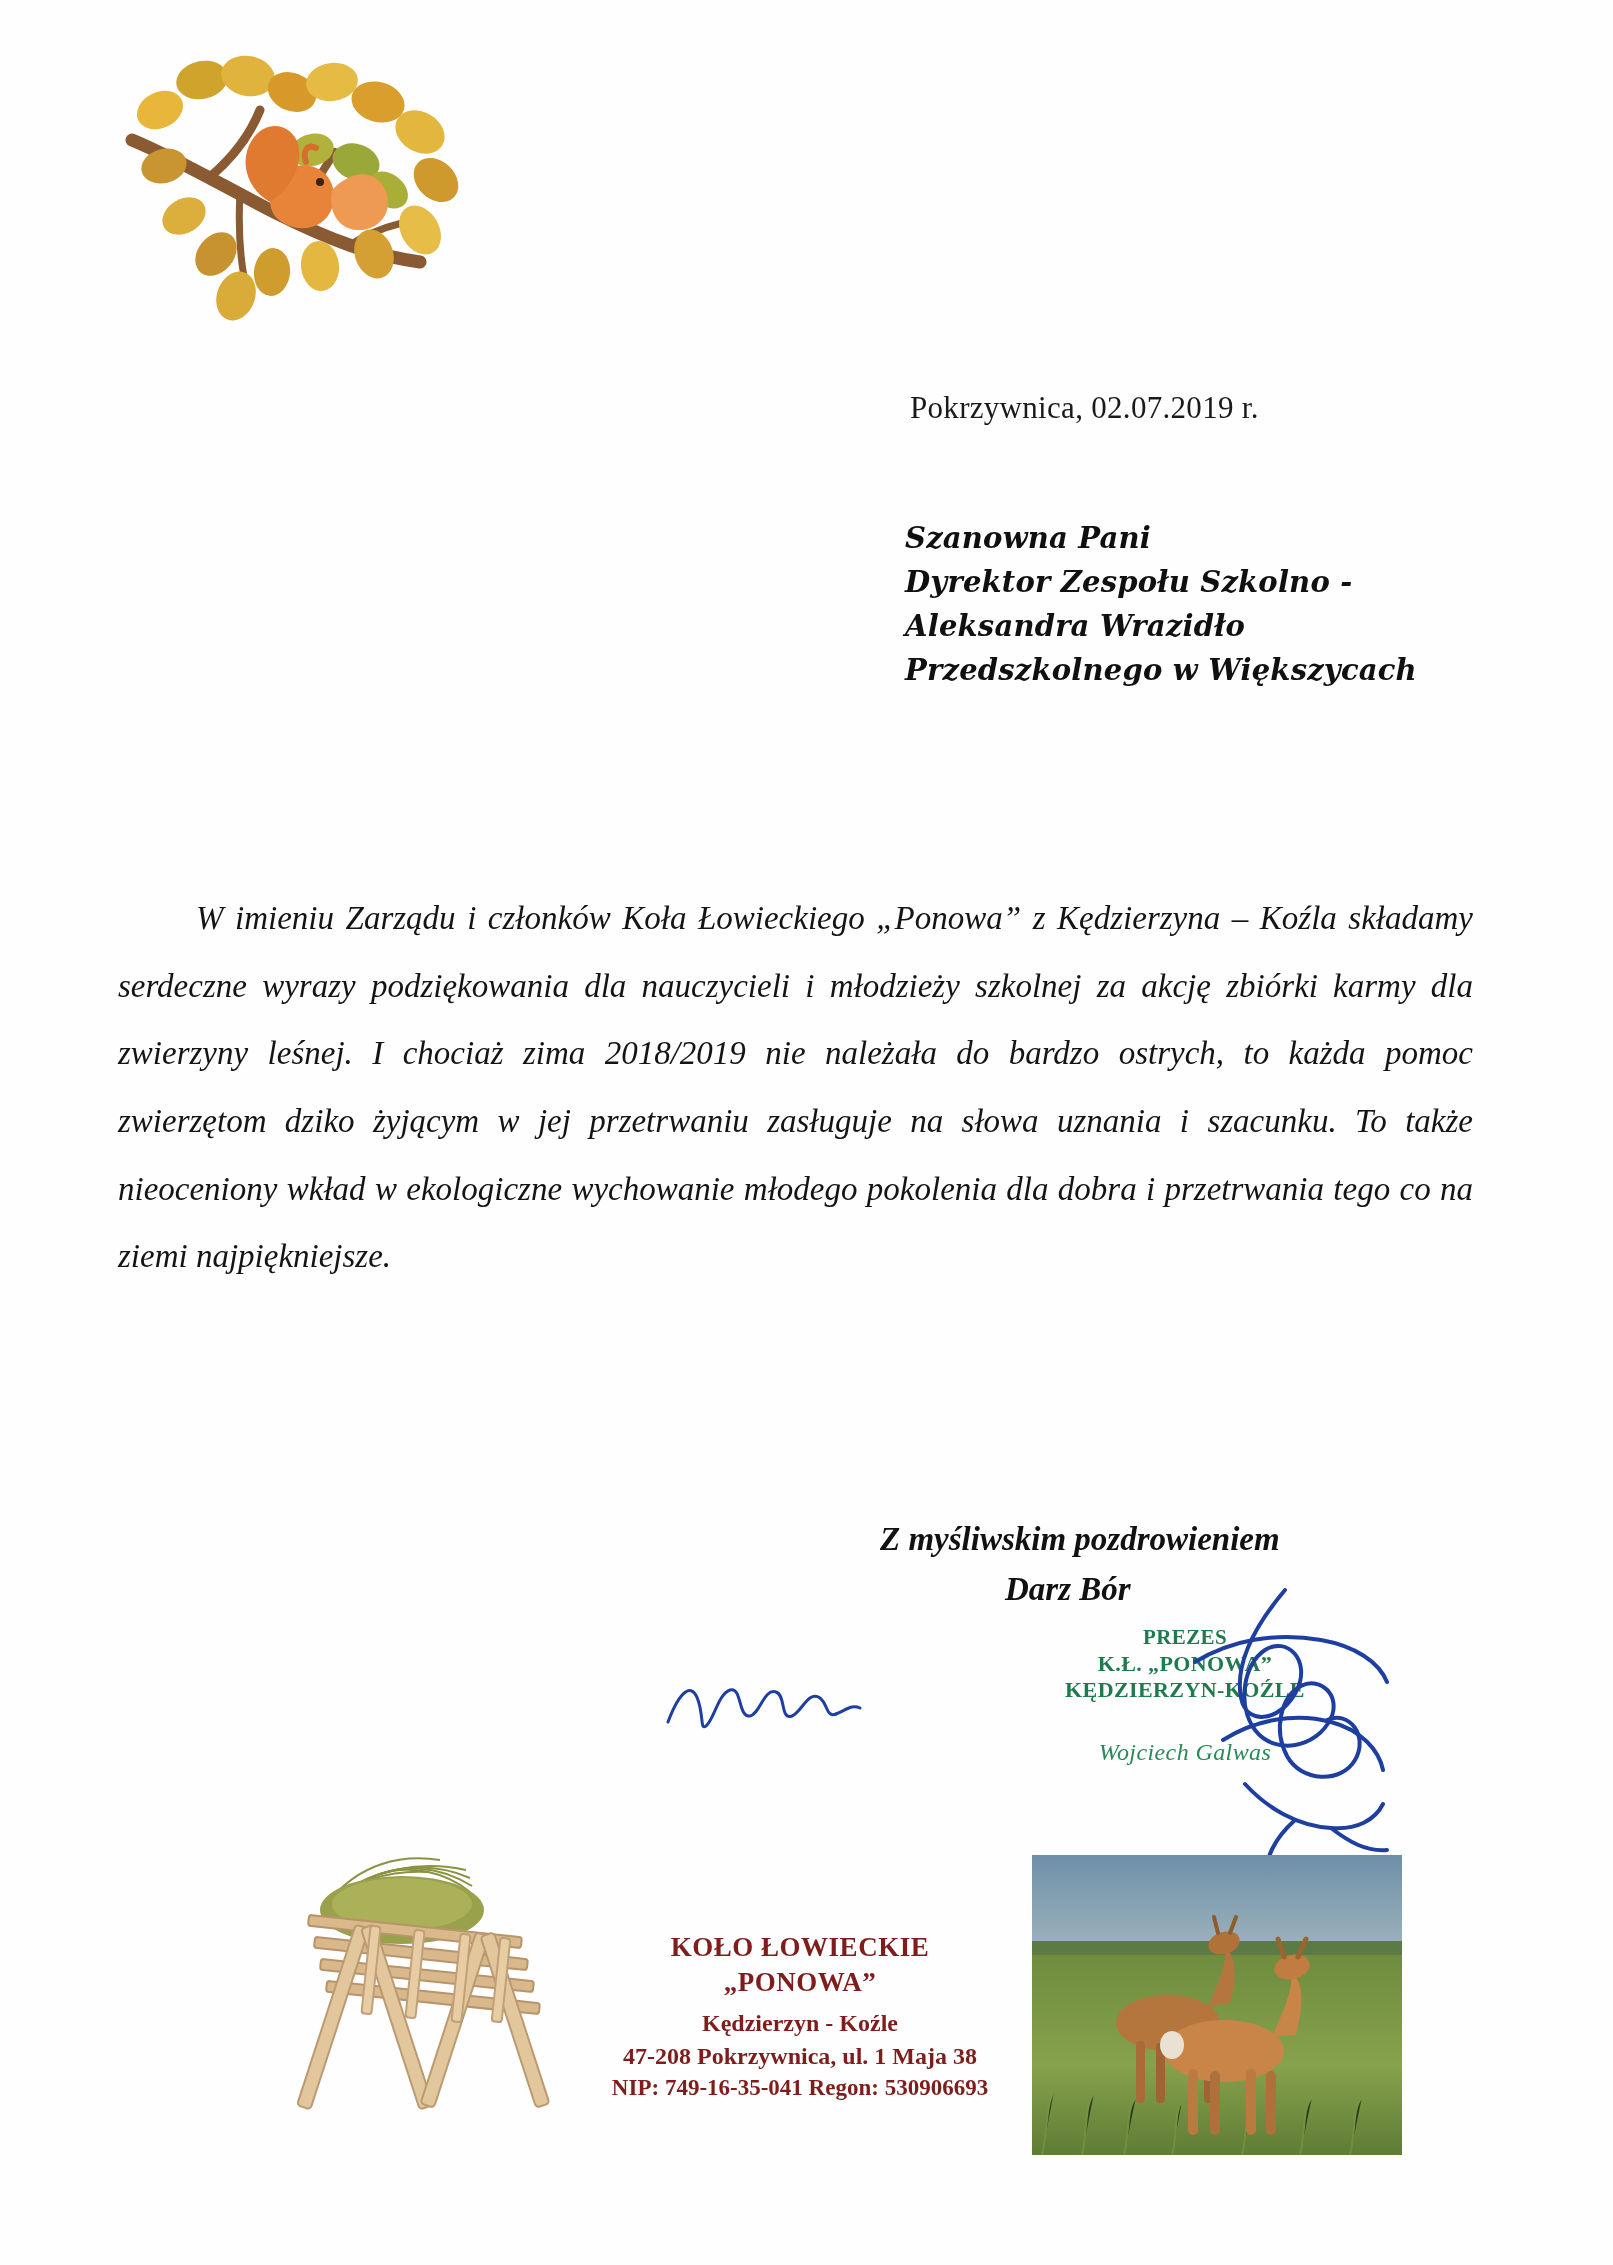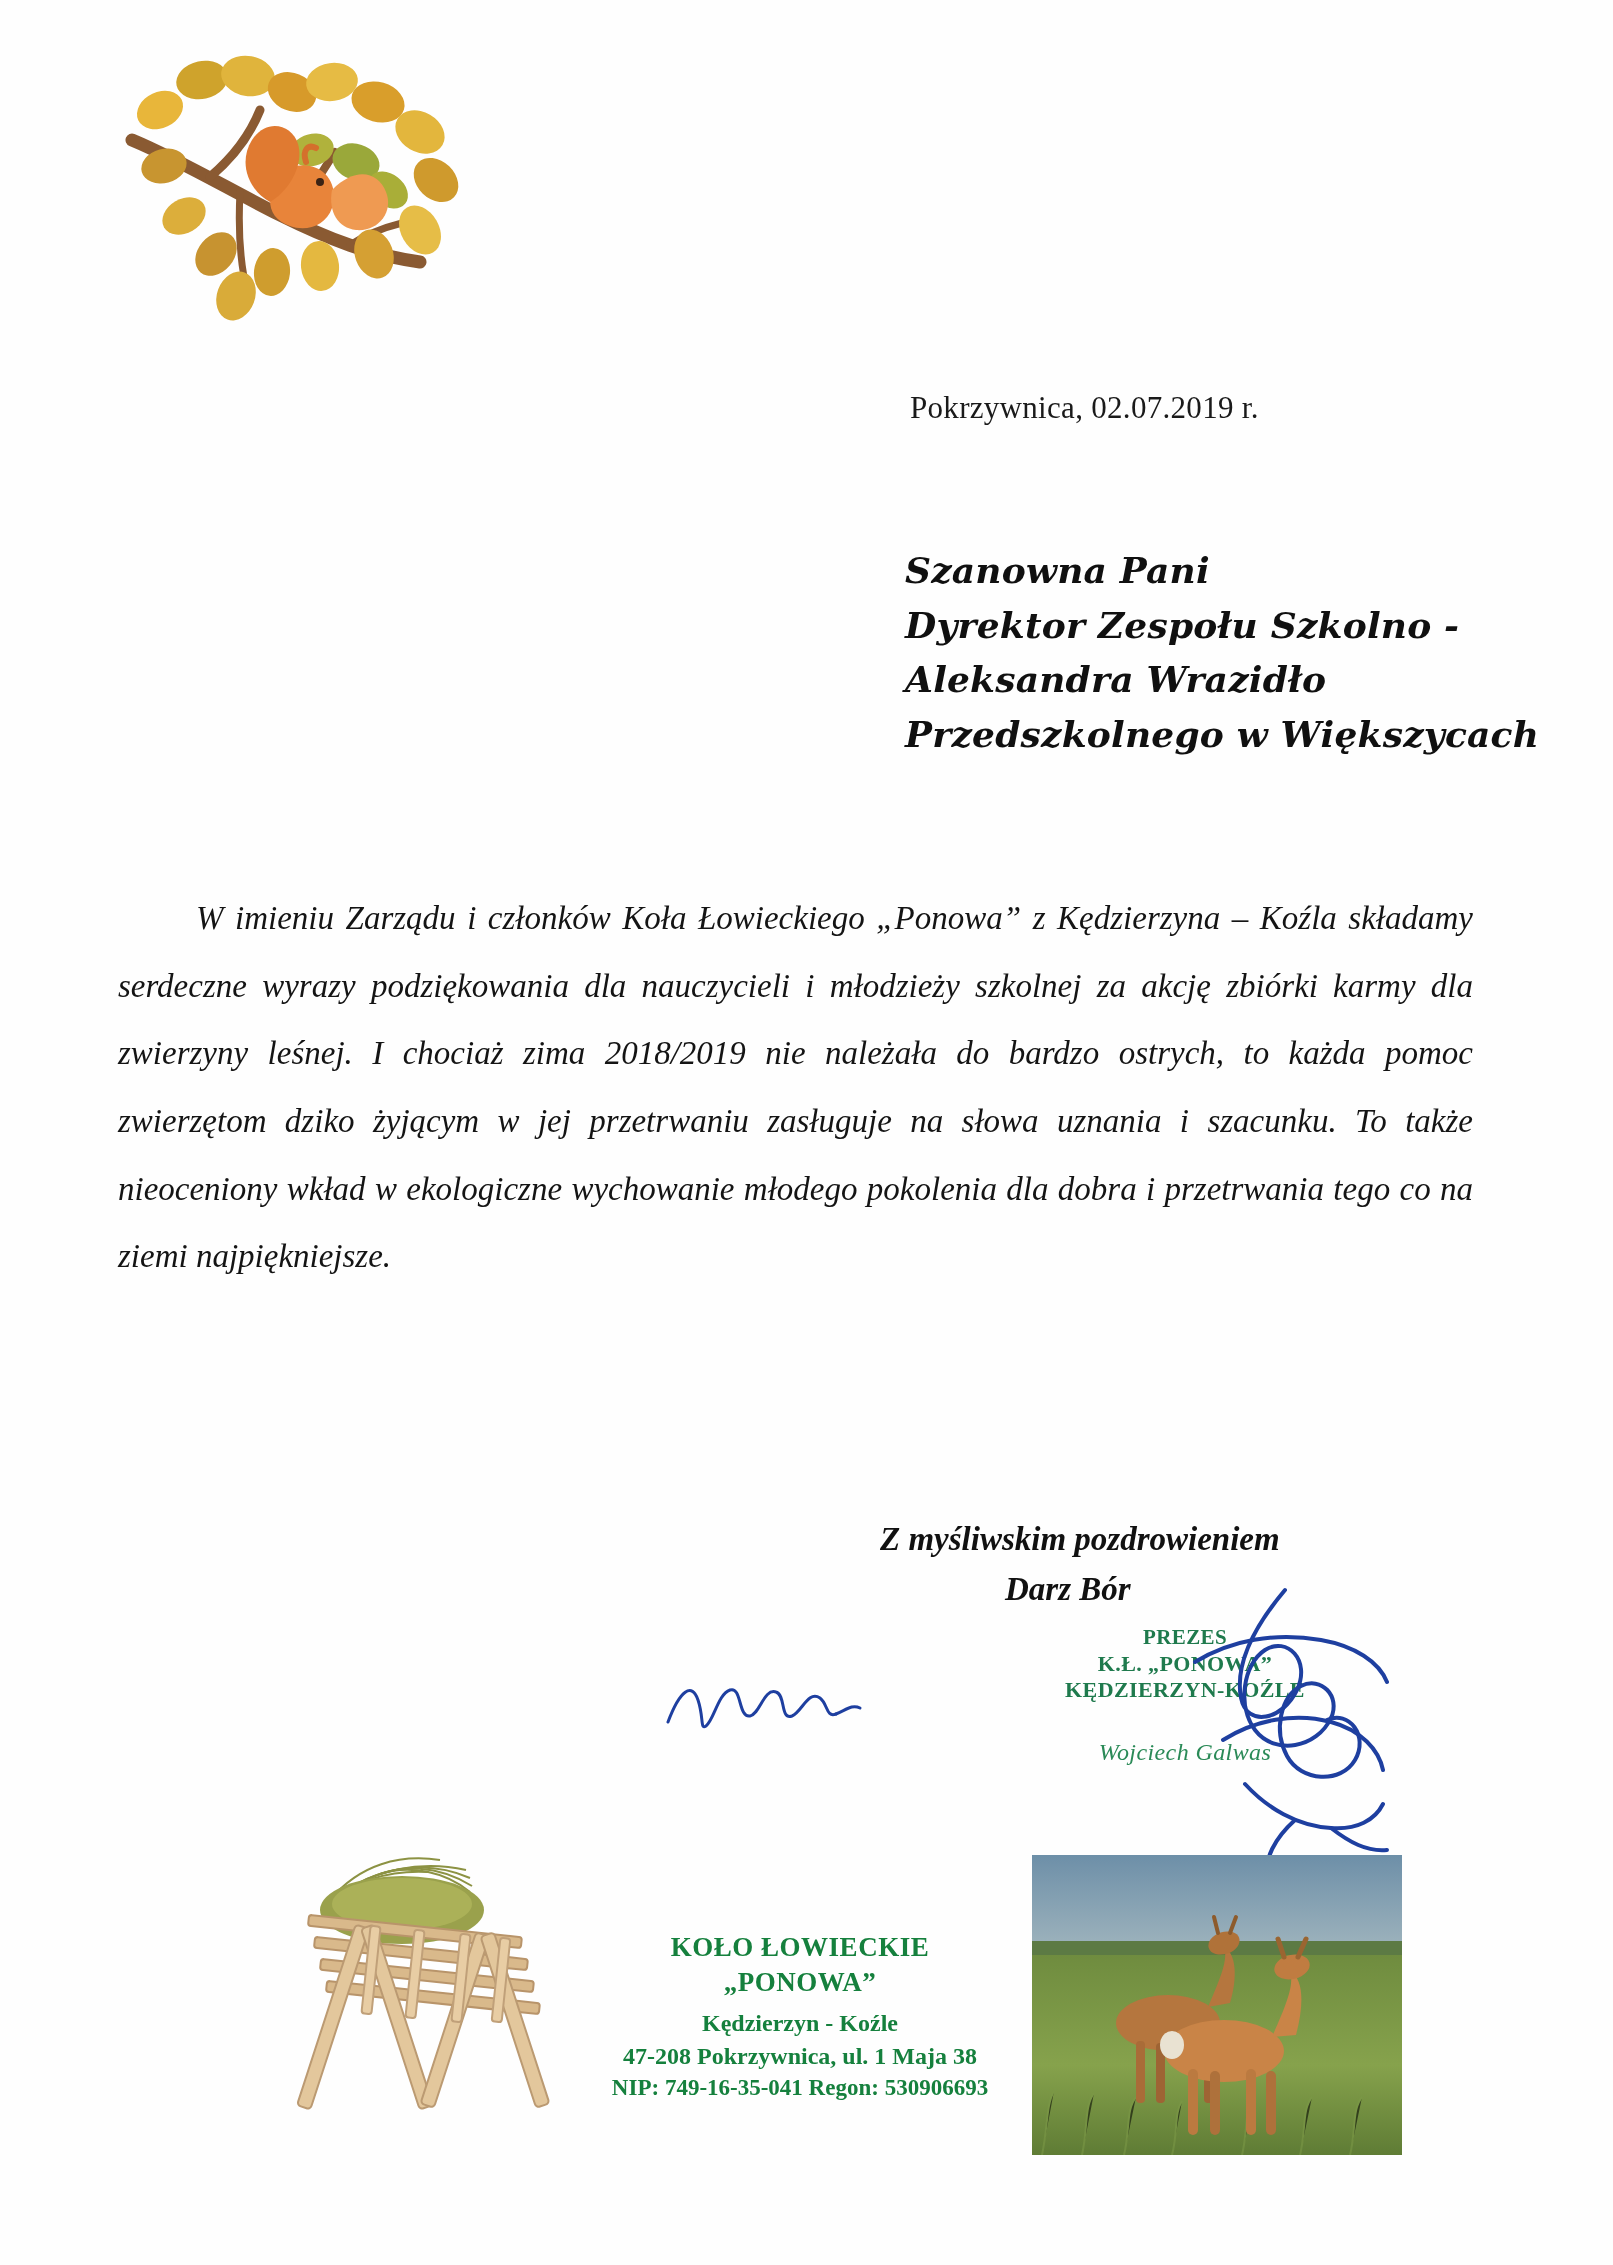--- a/index.html
+++ b/index.html
@@ -38,26 +38,26 @@
     top: 390px;
     font-size: 31px;
     letter-spacing: 0.3px;
     white-space: nowrap;
   }
 
   
   .addressee {
     position: absolute;
     left: 905px;
-    top: 543px;
+    top: 516px;
     width: 660px;
     font-family: "DejaVu Serif", serif;
     font-style: italic;
     font-weight: 700;
-    font-size: 36px;
+    font-size: 29px;
     line-height: 1.52;
     color: #101010;
     letter-spacing: 0.2px;
   }
   .addressee div {
     white-space: nowrap;
   }
 
   
   .body-text {
@@ -138,21 +138,21 @@
 
   
   .footer-stamp {
     position: absolute;
     left: 600px;
     top: 1930px;
     width: 400px;
     text-align: center;
     font-family: "Liberation Serif", serif;
     font-weight: 700;
-    color: #15803d;
+    color: #7f1d1d;
     line-height: 1.3;
   }
   .footer-stamp .f1 { font-size: 27px; letter-spacing: 0.5px; }
   .footer-stamp .f2 { font-size: 27px; letter-spacing: 0.5px; }
   .footer-stamp .f3 { font-size: 24px; margin-top: 8px; }
   .footer-stamp .f4 { font-size: 24px; margin-top: 2px; }
   .footer-stamp .f5 { font-size: 23px; }
 
   
   .photo {

